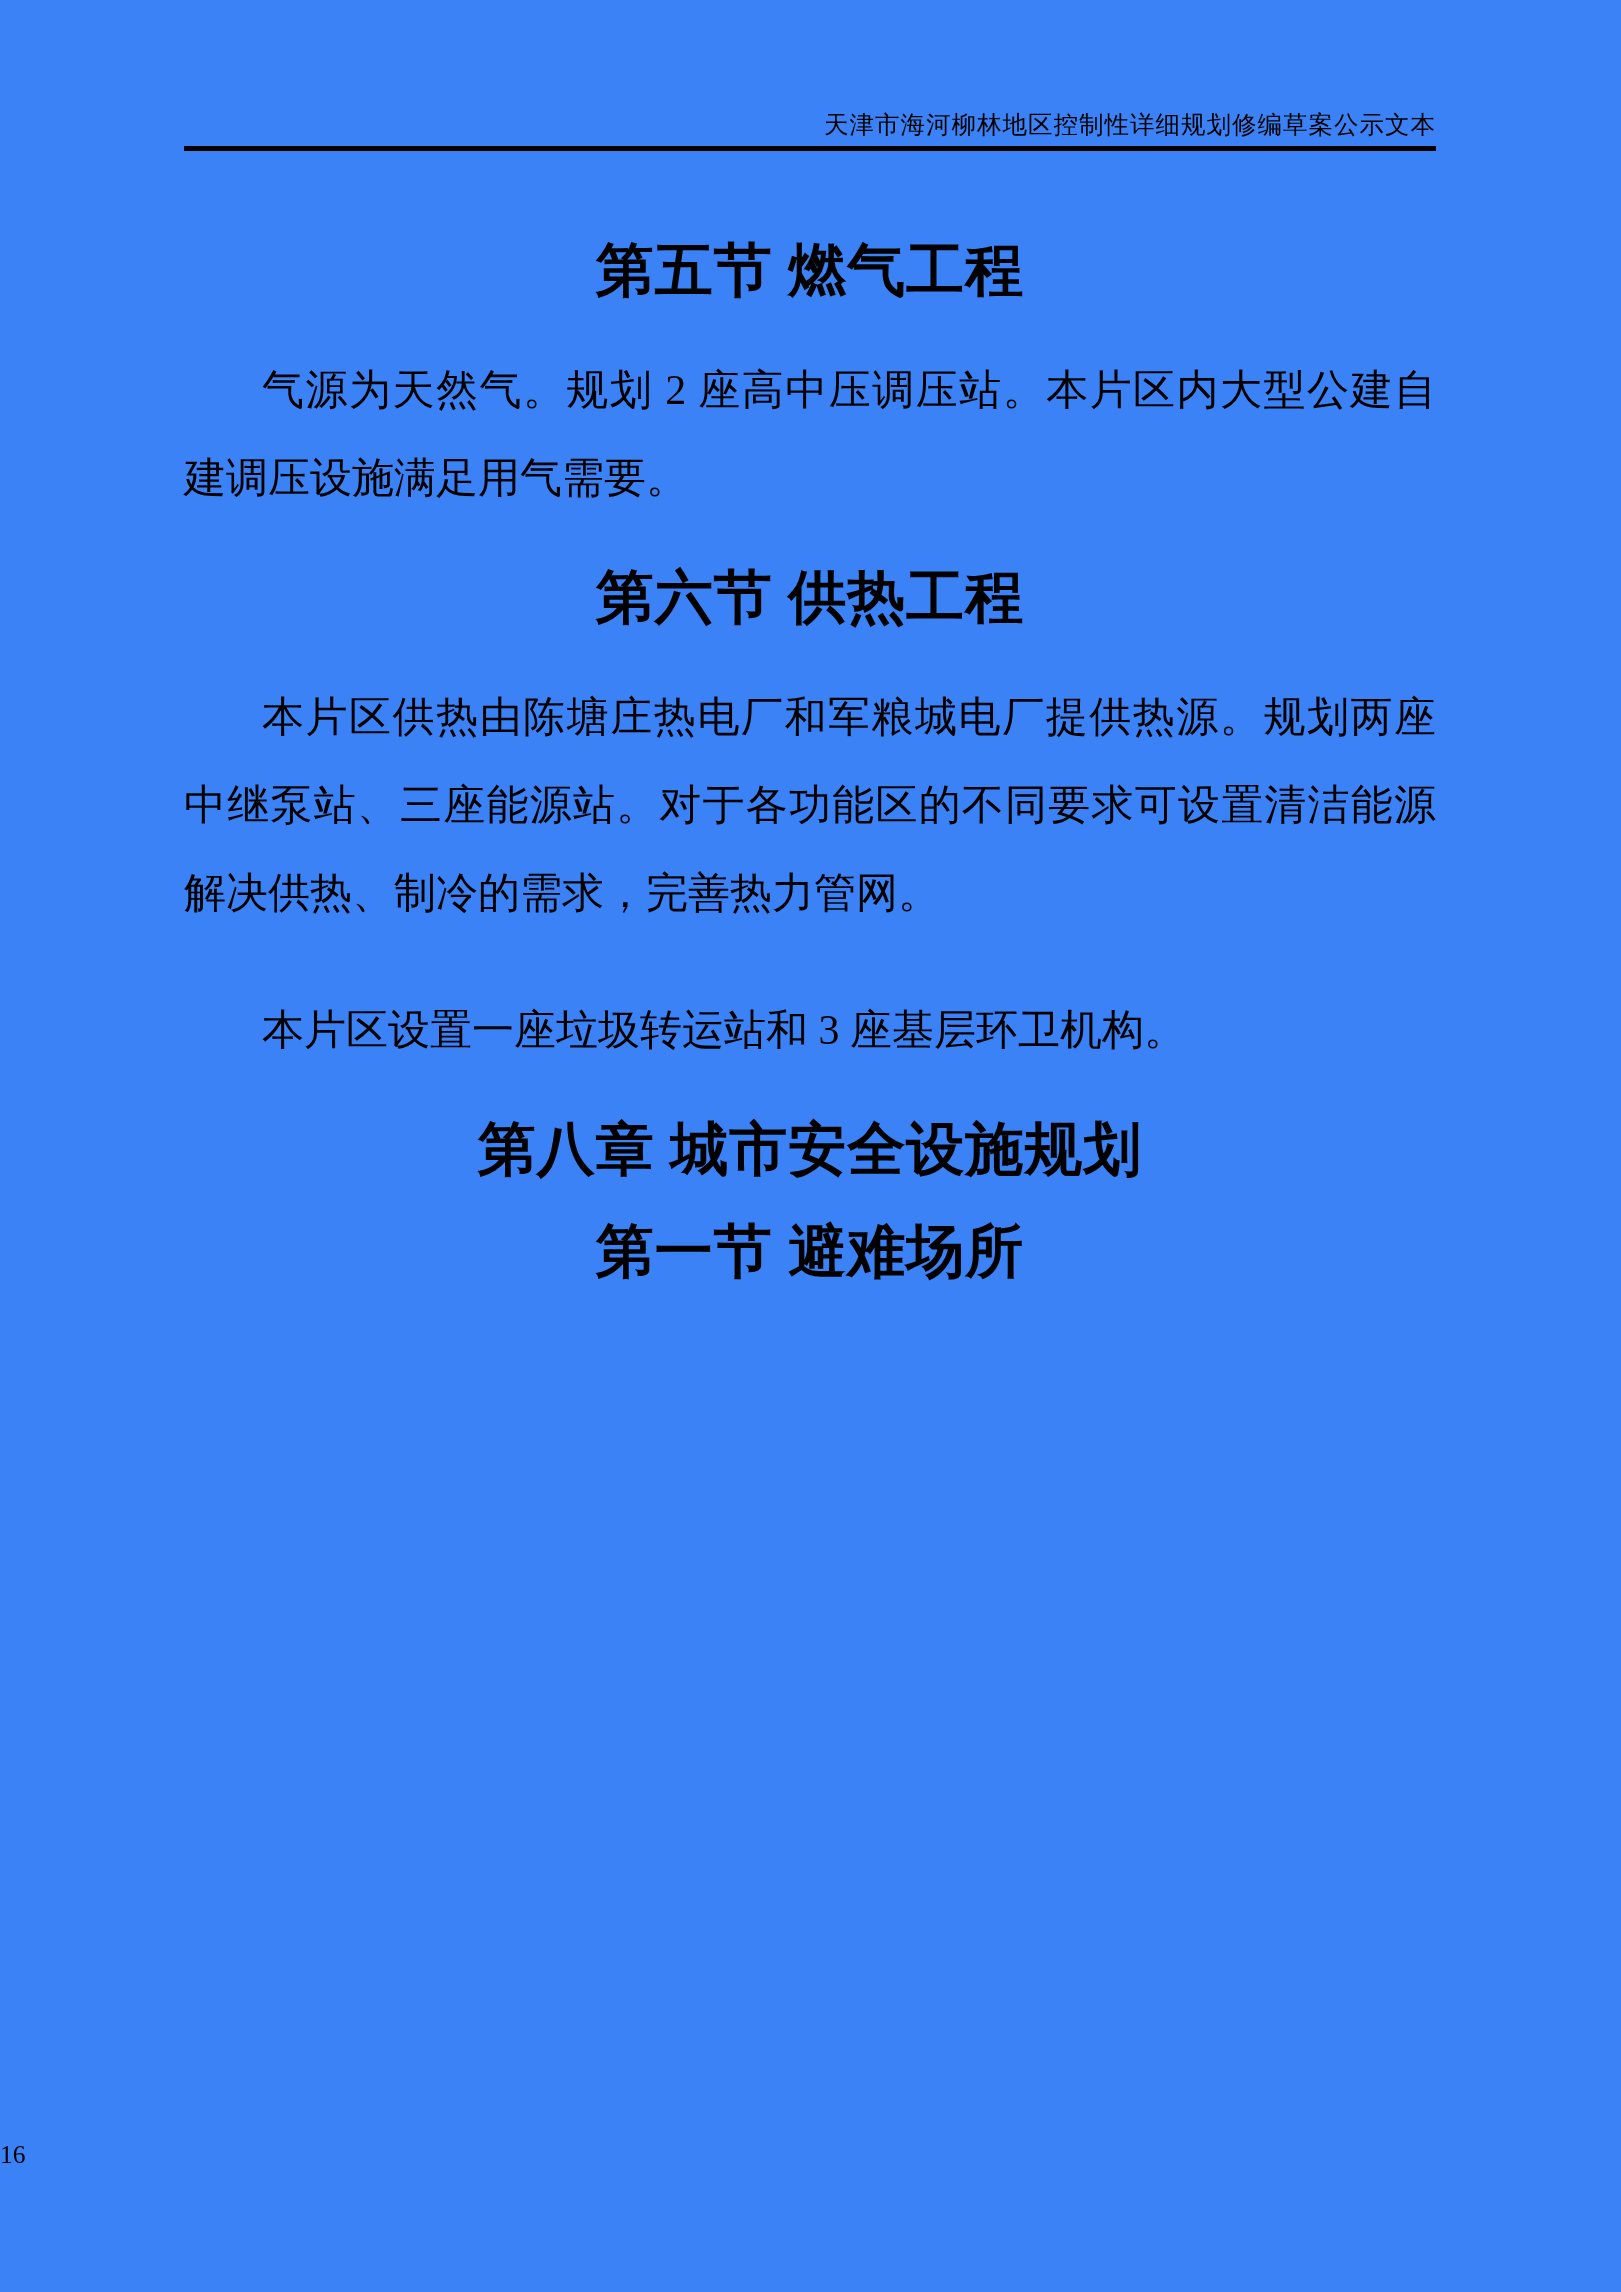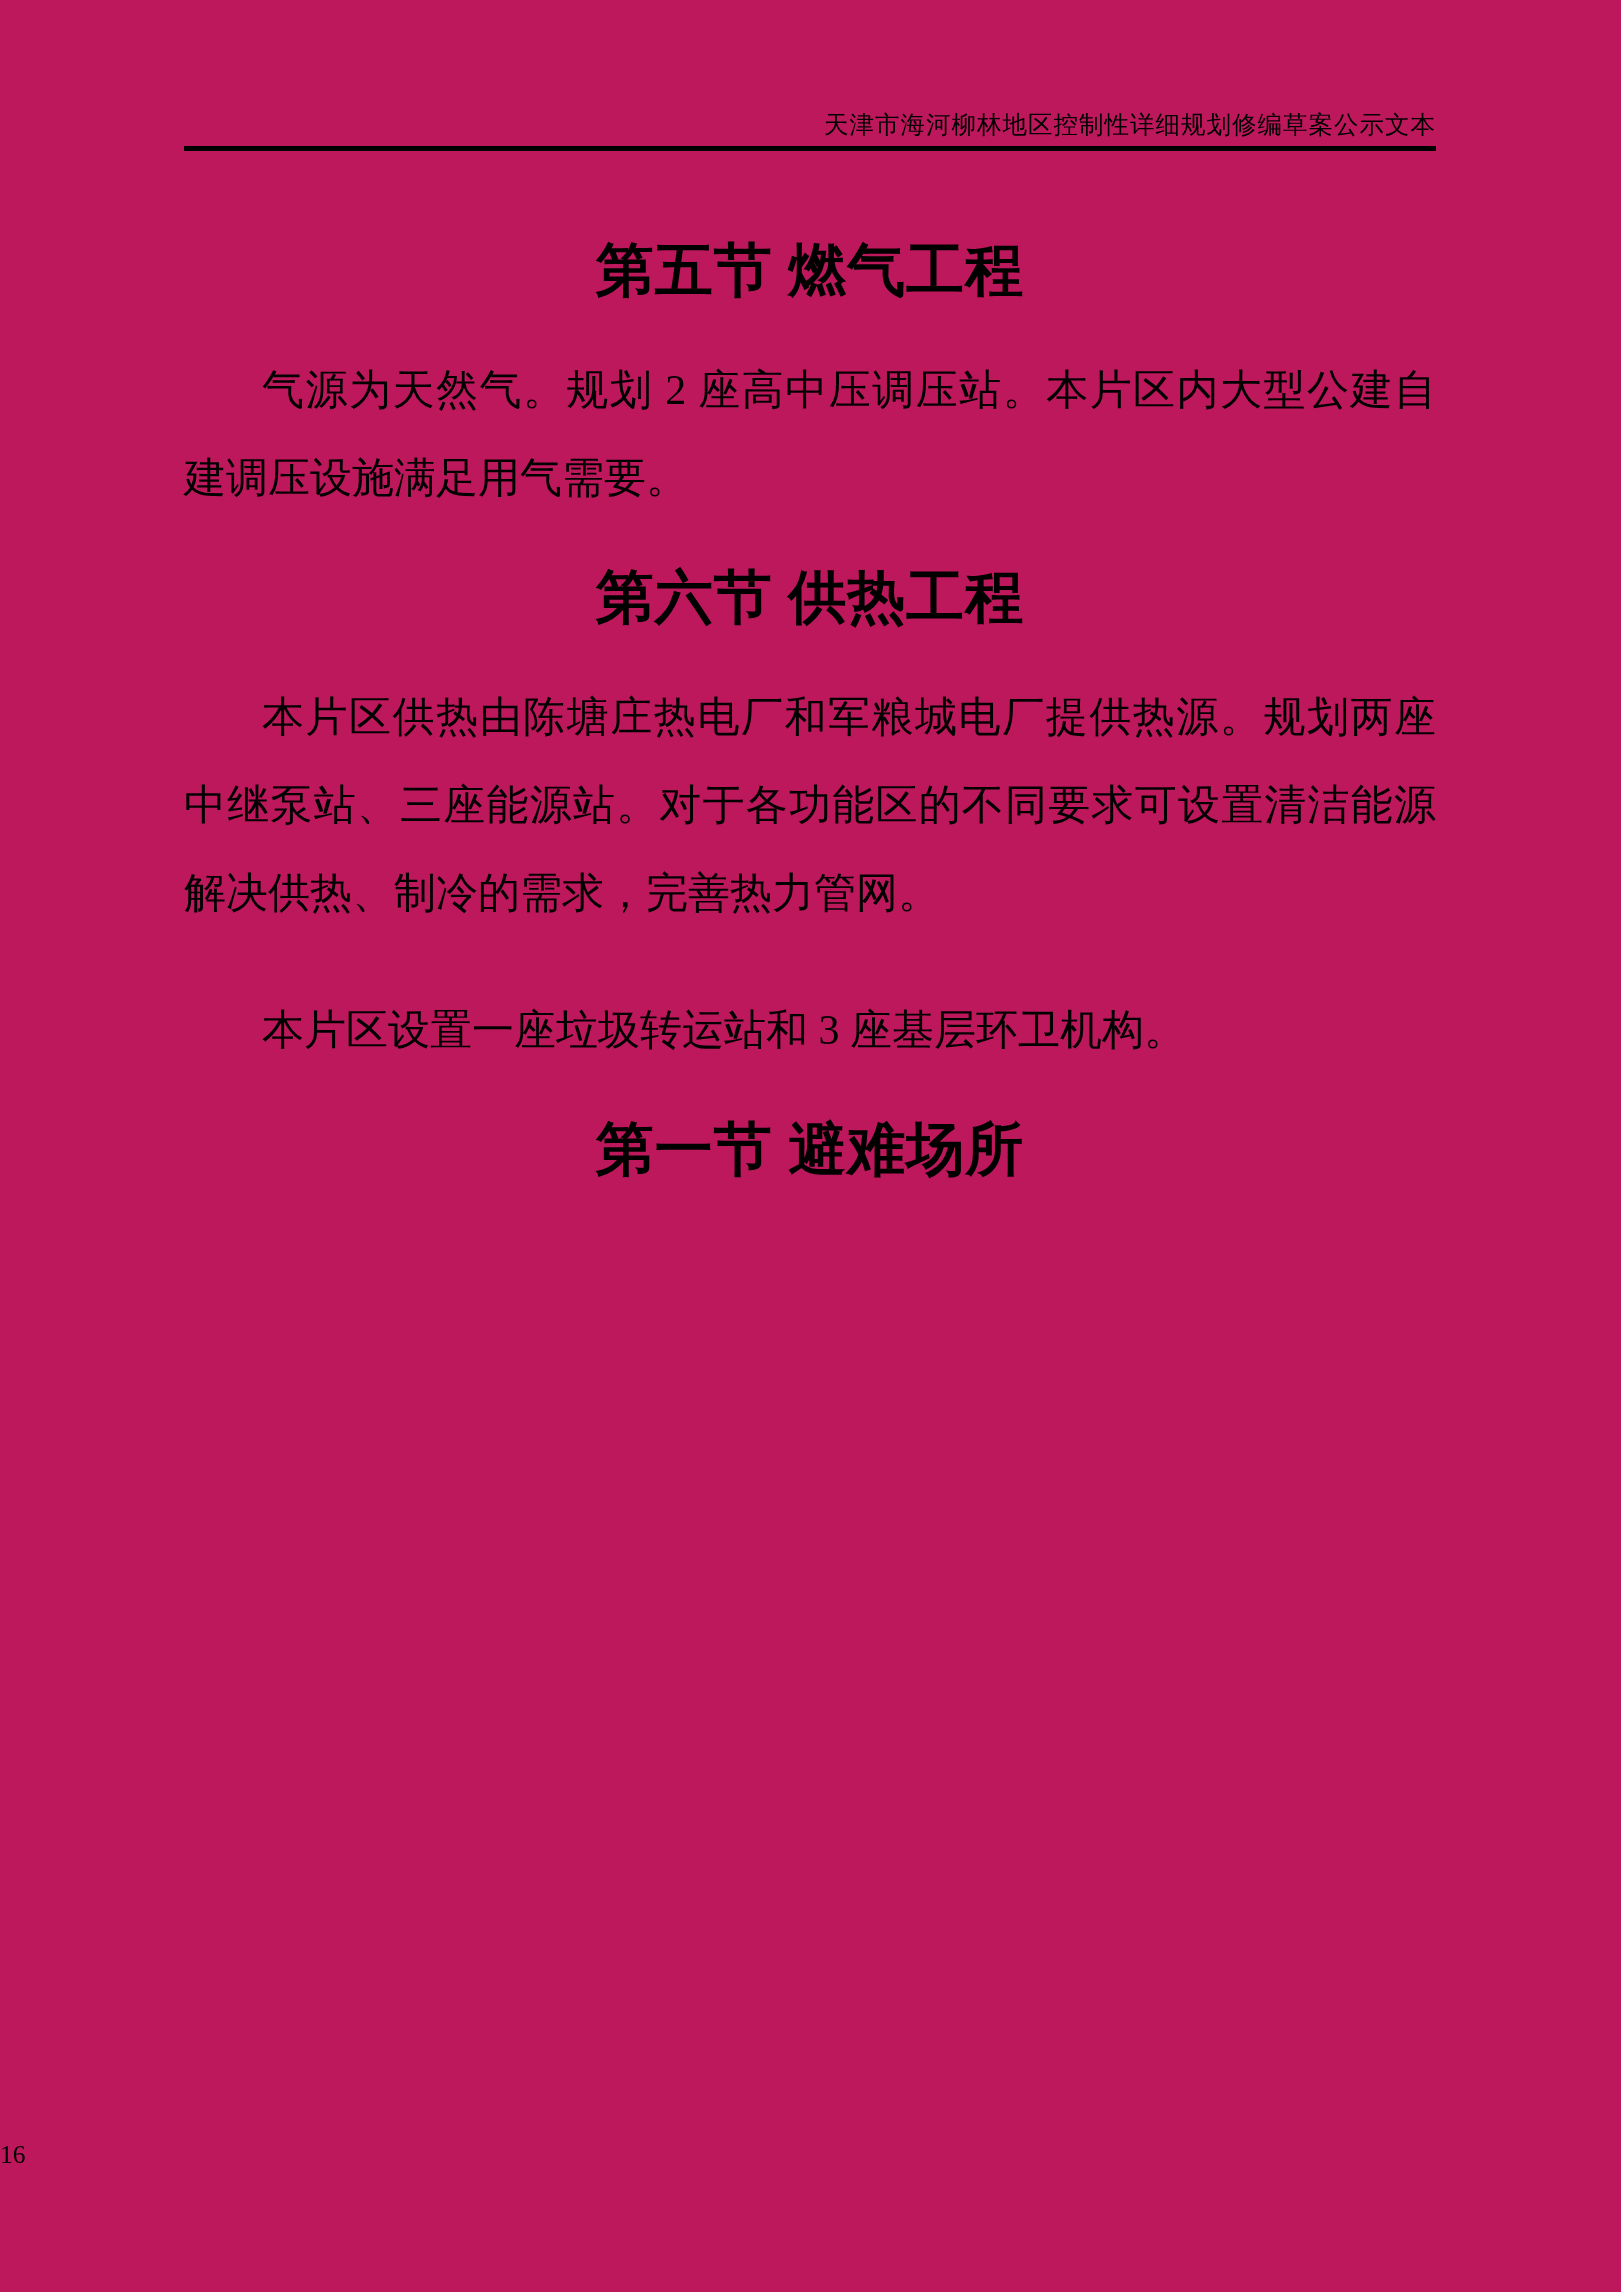--- a/index.html
+++ b/index.html
@@ -10,21 +10,21 @@
     position: relative;
     font-family: "Liberation Serif", serif;
     color: #000000;
     overflow: hidden;
   }
   .page {
     position: absolute;
     inset: 0;
     width: 1621px;
     height: 2293px;
-    background: #be185d;
+    background: #3b82f6;
   }
   .page-header {
     position: absolute;
     top: 108px;
     left: 184px;
     width: 1252px;
     text-align: right;
     font-size: 24.5px;
     letter-spacing: 1px;
     white-space: nowrap;
@@ -86,20 +86,21 @@
 
     <p class="para">气源为天然气。规划 2 座高中压调压站。本片区内大型公建自建调压设施满足用气需要。</p>
 
     <h2 class="heading">第六节 供热工程</h2>
 
     <p class="para">本片区供热由陈塘庄热电厂和军粮城电厂提供热源。规划两座中继泵站、三座能源站。对于各功能区的不同要求可设置清洁能源解决供热、制冷的需求，完善热力管网。</p>
 
 
     <p class="para">本片区设置一座垃圾转运站和 3 座基层环卫机构。</p>
 
+    <h1 class="heading">第八章 城市安全设施规划</h1>
 
     <h2 class="heading">第一节 避难场所</h2>
 
 
   </div>
 
   <div class="page-footer">16</div>
 
 </div>
 

